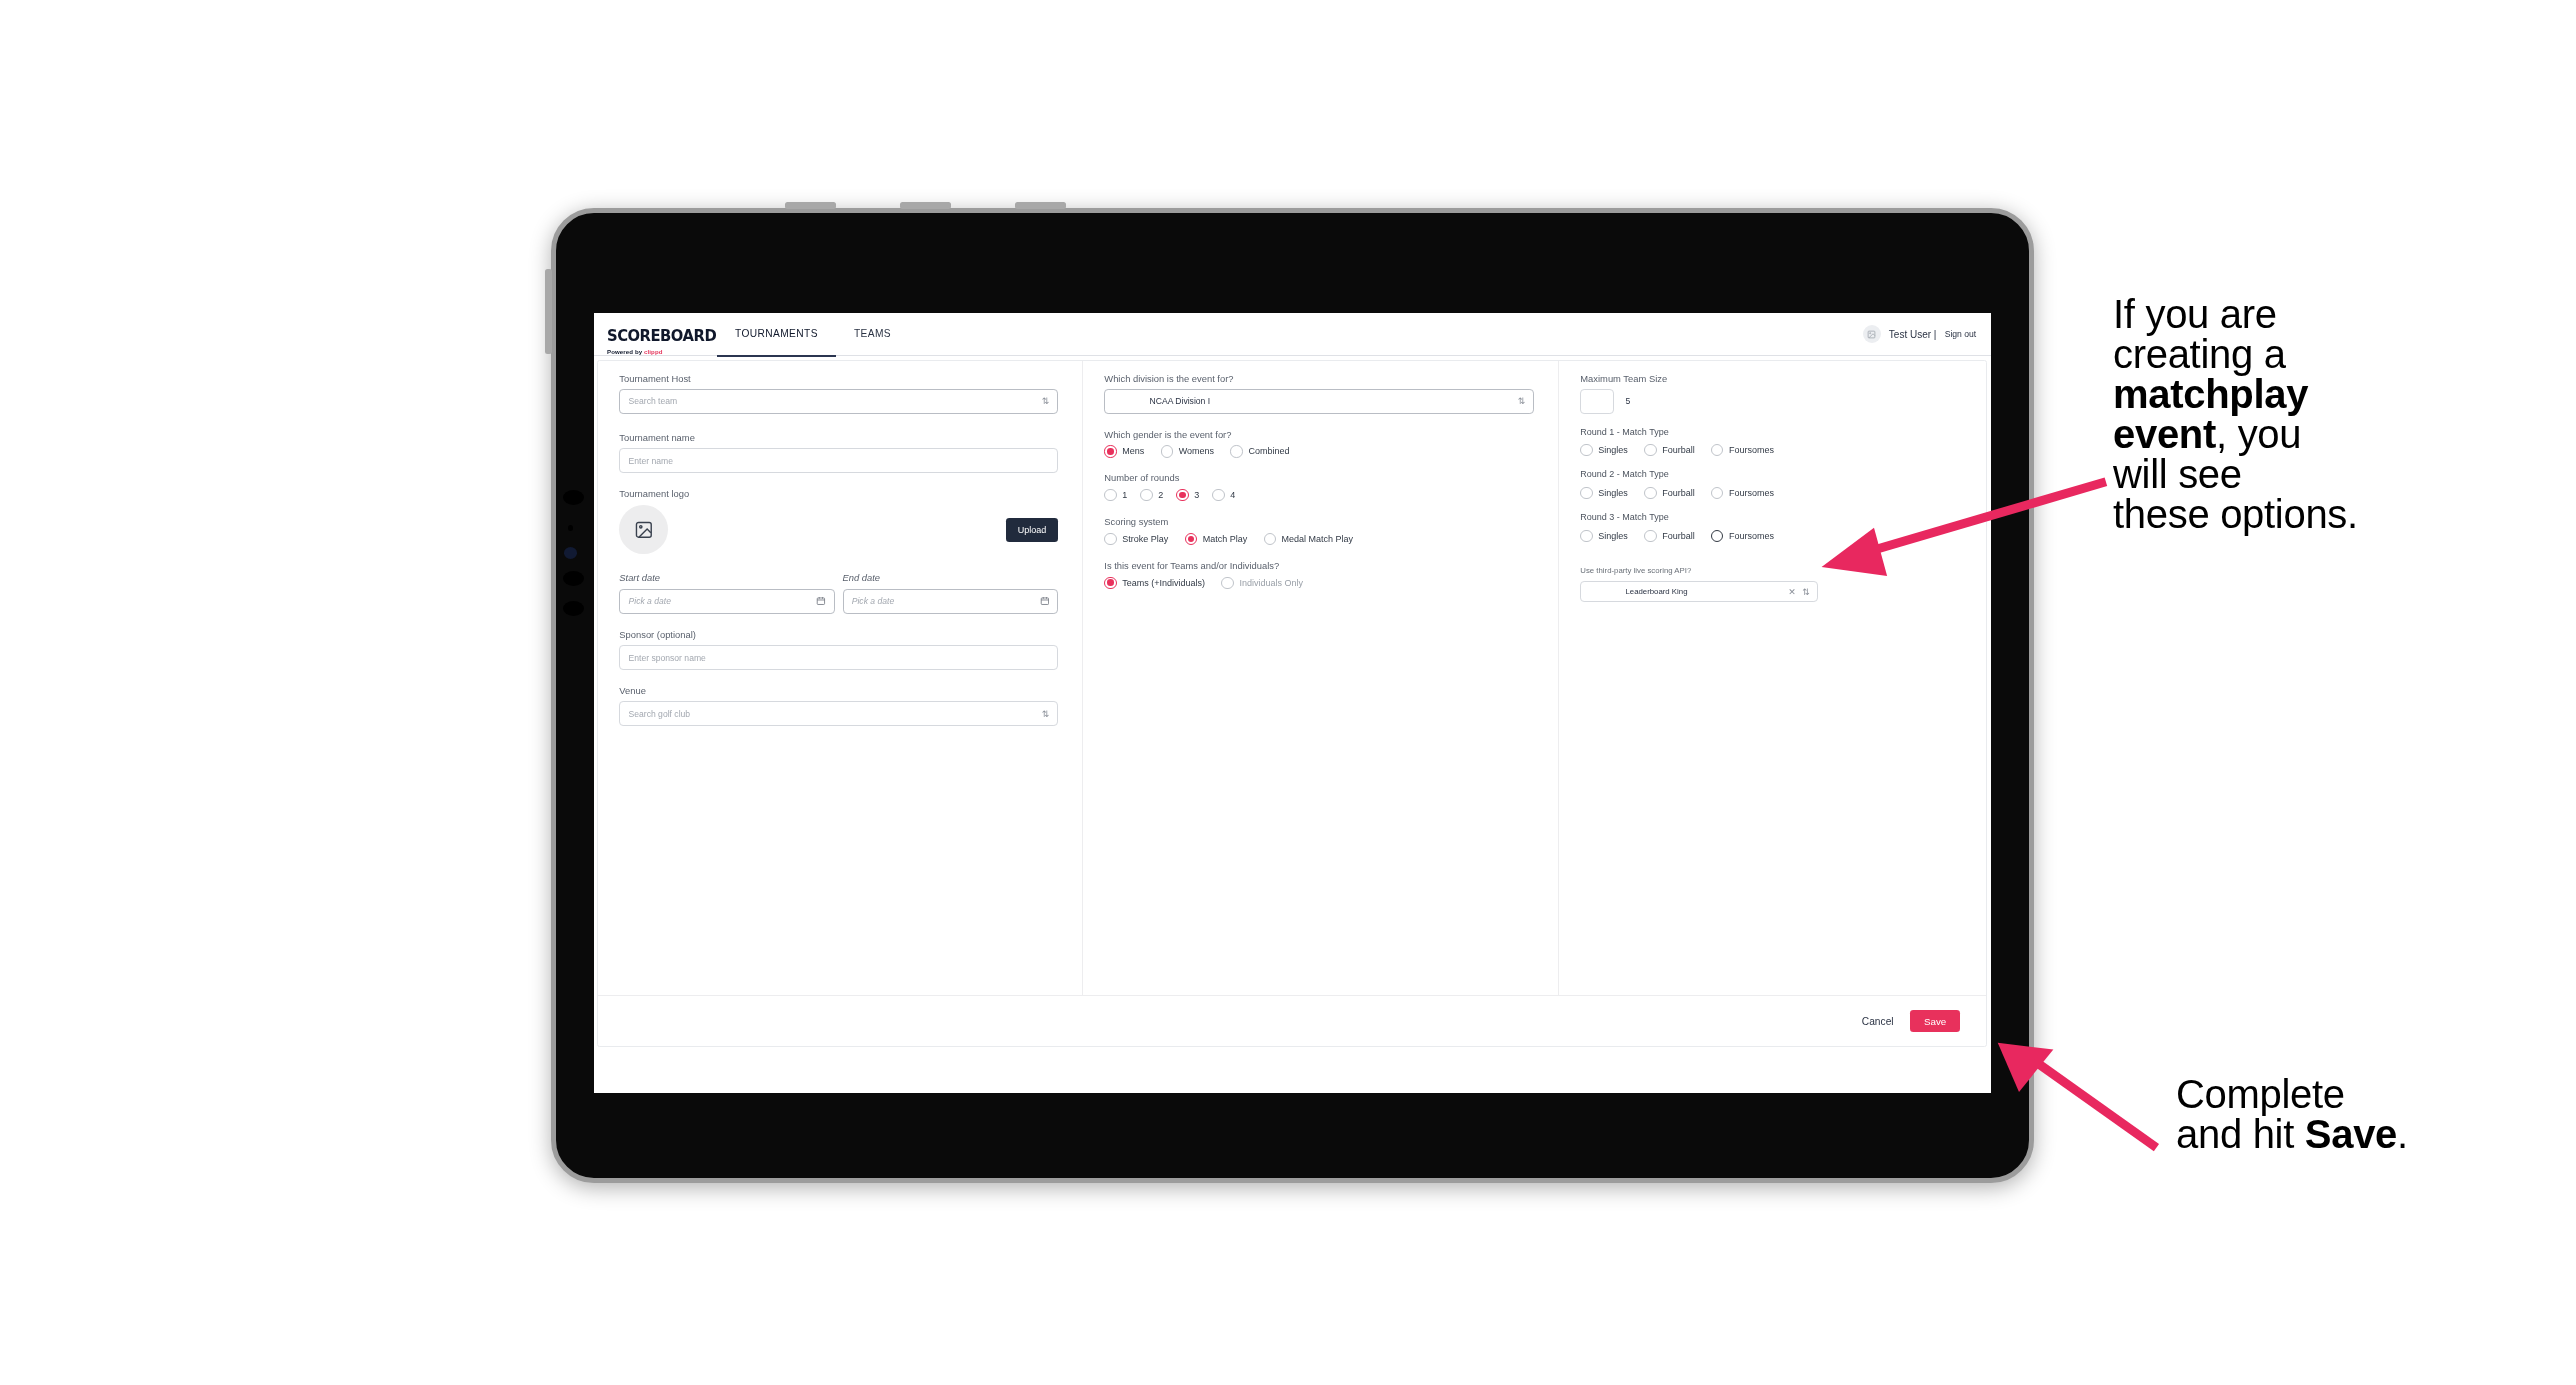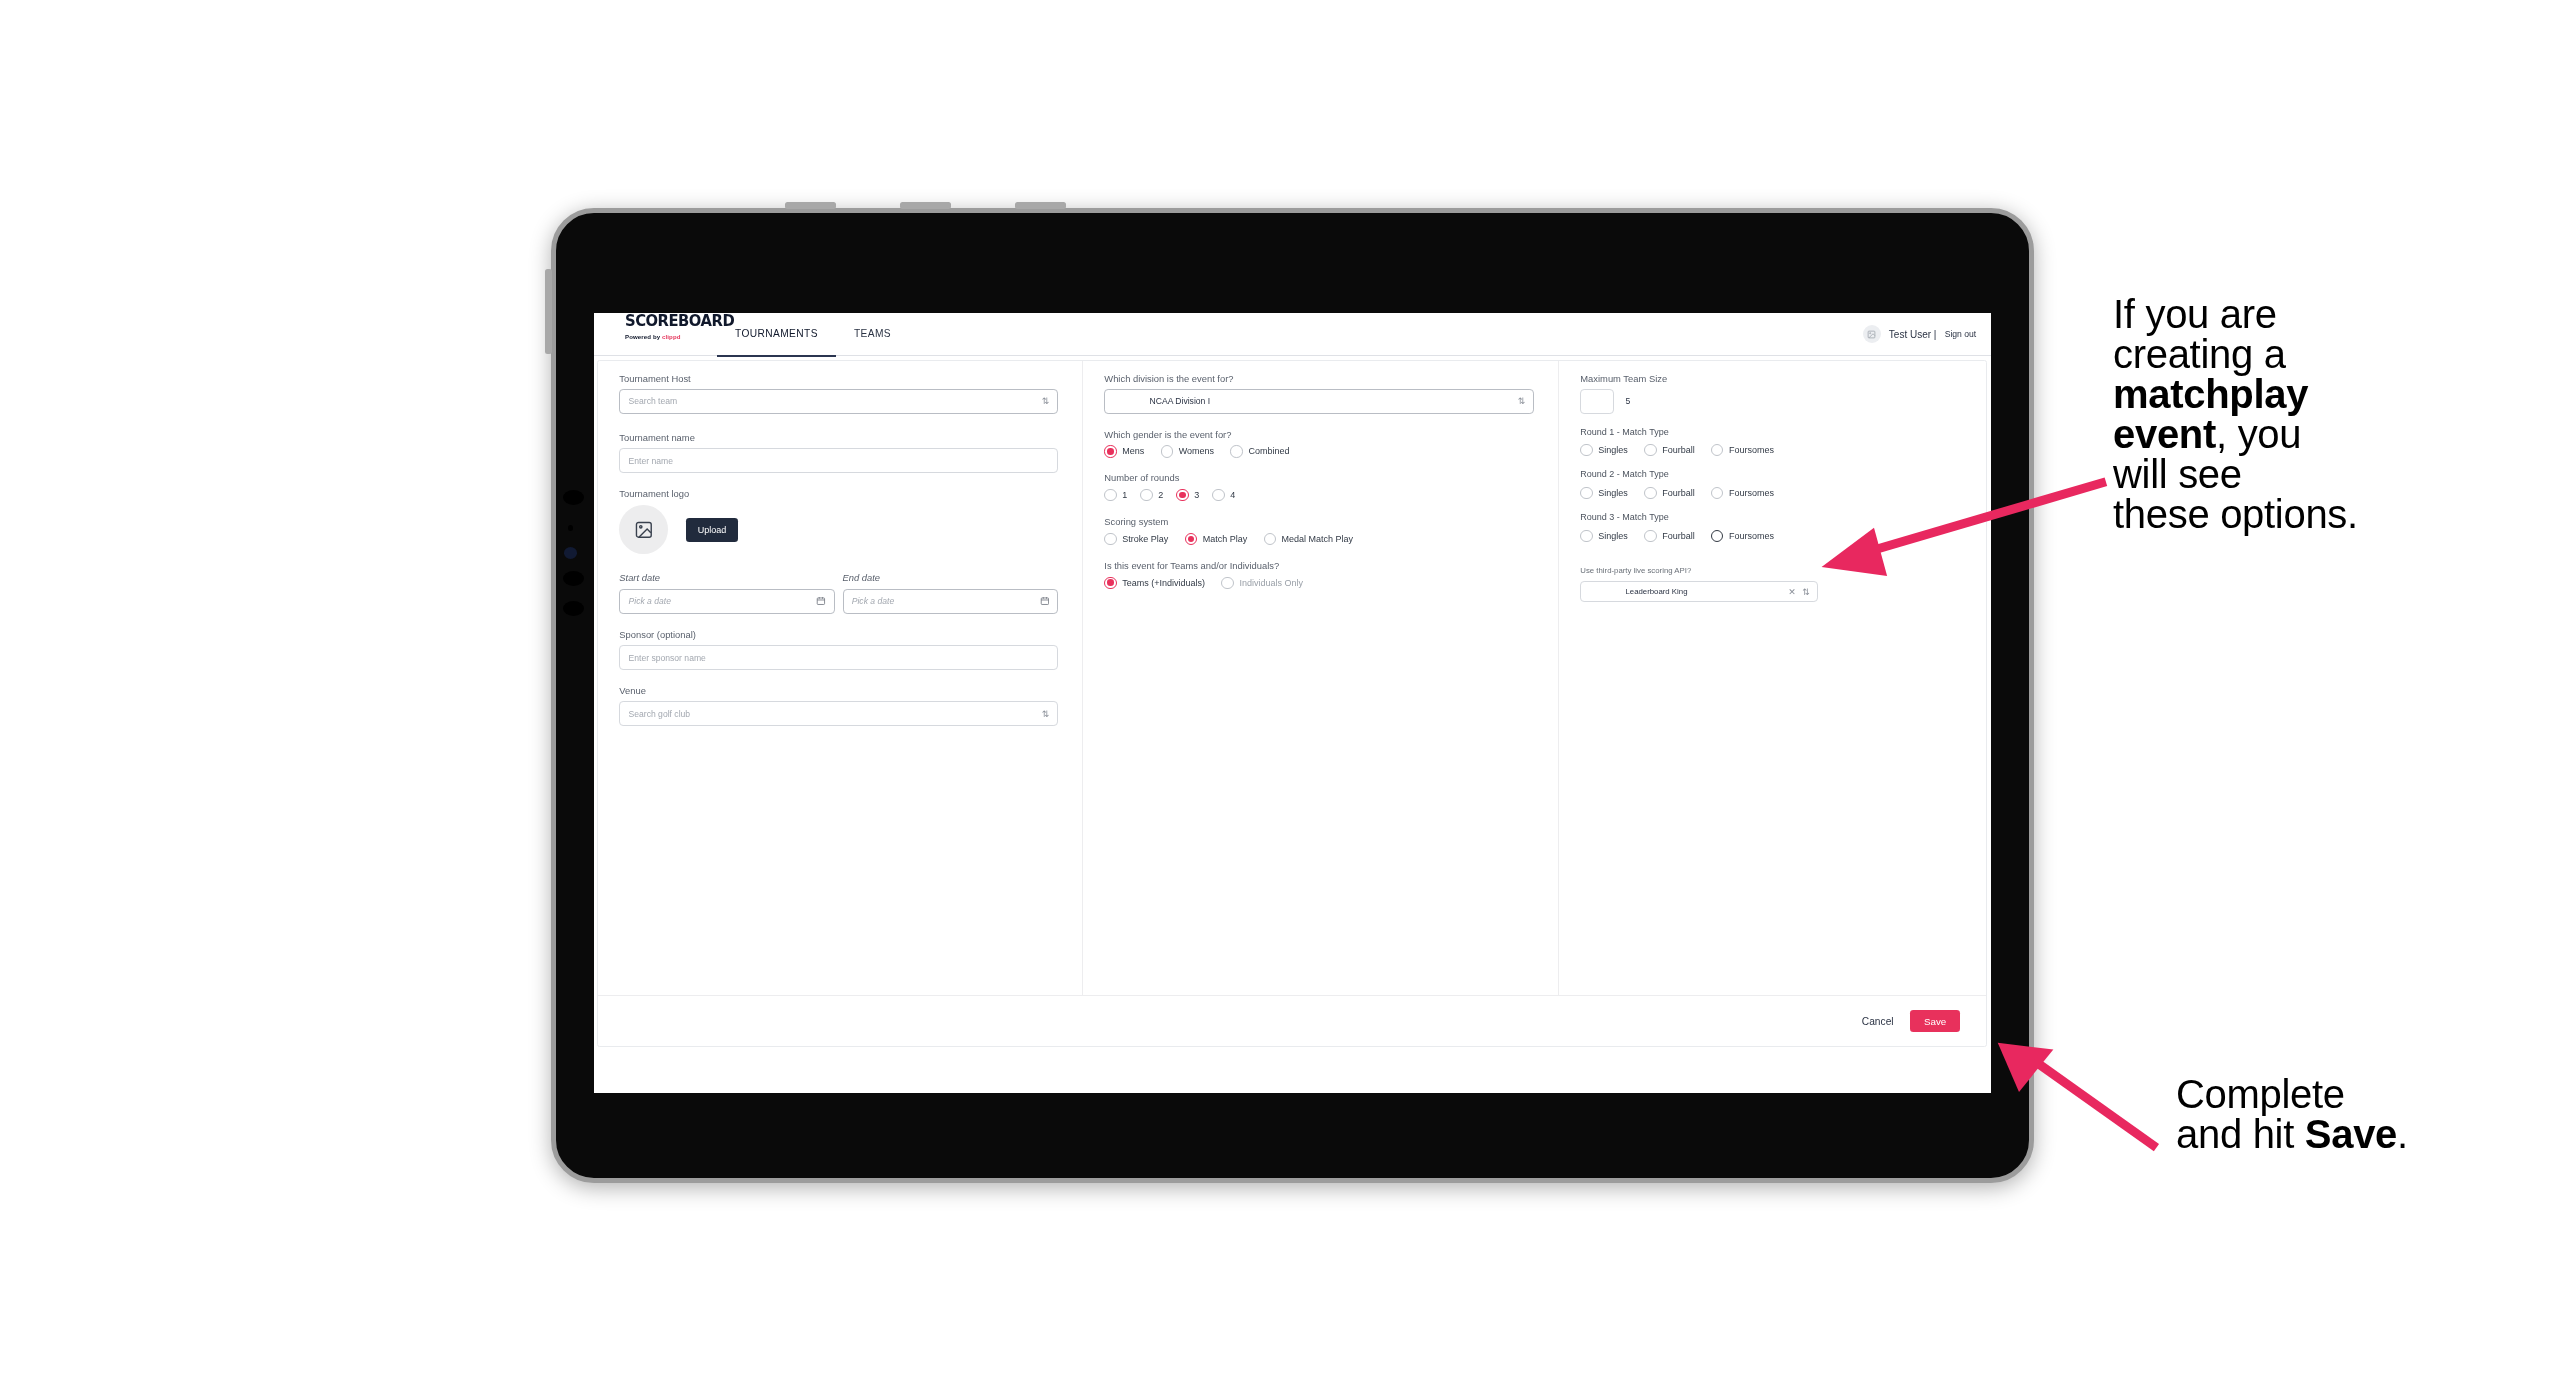--- a/index.html
+++ b/index.html
@@ -56,22 +56,22 @@
     position: relative;
     height: 43px;
     background: #ffffff;
     border-bottom: 1.6px solid #dfe1e6;
     display: flex;
     align-items: stretch;
   }
   .brand {
     width: 123px;
     display: flex; flex-direction: column;
-    justify-content: flex-start;
-    padding-left: 31px;
+    justify-content: flex-end;
+    padding-left: 13px;
   }
   .brand-word {
     font-family: "DejaVu Sans", sans-serif;
     font-weight: 700;
     font-size: 14.8px;
     letter-spacing: -0.5px;
     color: #10182b;
     line-height: 1;
     transform: scaleY(1.12);
     transform-origin: left top;
@@ -200,21 +200,21 @@
   }
   .updown { font-size: 9px; line-height: 1; }
   .xmark { font-size: 9px; line-height: 1; color:#8b9099; }
   .cal svg { width: 9.8px; height: 9.8px; display:block; }
 
   .gap-s { height: 14.8px; }
   .gap-m { height: 18px; }
   .gap-l { height: 24.6px; }
 
   
-  .logo-row { display:flex; align-items:center; gap: 18px; margin-top: 6.6px; }
+  .logo-row { display:flex; align-items:center; gap: 18px; margin-top: 6.6px; justify-content: space-between; }
   .logo-circle {
     width: 49px; height: 49px; border-radius: 50%;
     background: #ededee;
     display:flex; align-items:center; justify-content:center;
   }
   .logo-circle svg { width: 19.7px; height: 19.7px; }
   .btn-upload {
     background: #212b3d; color: #fff;
     font-size: 9px; border: none; border-radius: 3.3px;
     padding: 6.6px 11.5px; cursor: pointer;

